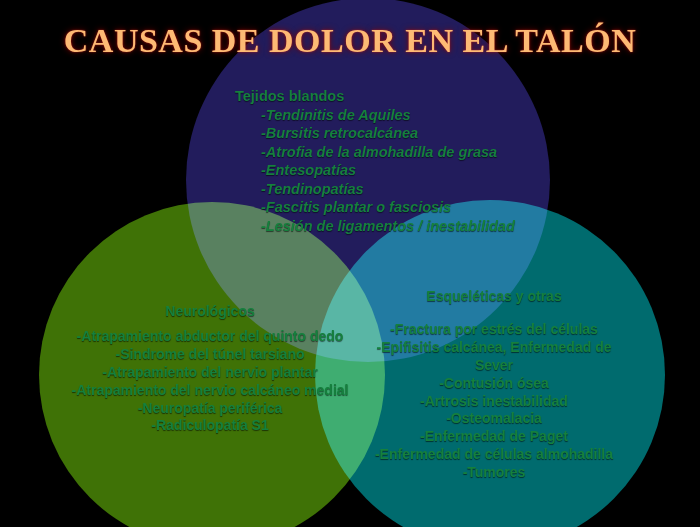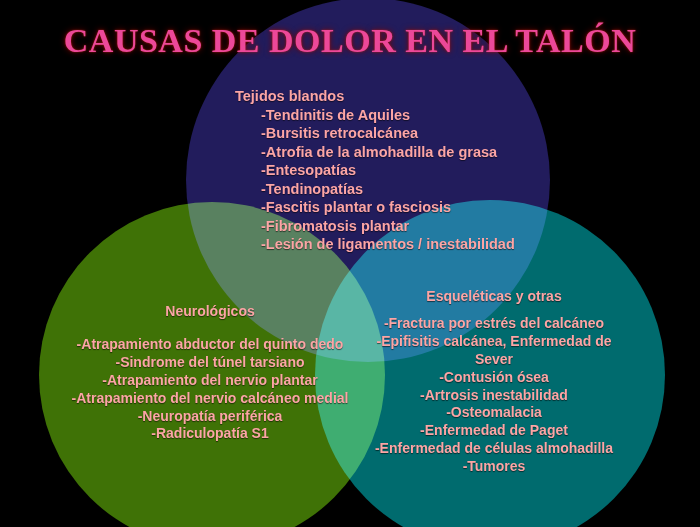--- a/index.html
+++ b/index.html
@@ -11,21 +11,21 @@
   #slide{position:absolute;inset:0;background:#000000;}
 
   
   #title{
     position:absolute;left:0;top:22px;width:700px;
     text-align:center;
     font-family:"Liberation Serif", serif;
     font-weight:bold;
     font-size:34px;
     letter-spacing:0.5px;
-    color:#ec4899;
+    color:#fdba74;
     text-shadow:0 0 6px rgba(120,0,0,.95), 0 0 2px rgba(255,60,40,.7);
     white-space:nowrap;
     z-index:30;
   }
 
   
   .circle{
     position:absolute;border-radius:50%;
     mix-blend-mode:screen;
   }
@@ -38,87 +38,86 @@
     background:#3f7206;
   }
   #circle-teal{
     left:315px;top:200px;width:350px;height:350px;
     background:#006b6e;
   }
 
   
   .txt{
     position:absolute;
-    color:#fca5a5;
+    color:#15803d;
     font-weight:bold;
     z-index:20;
     text-shadow:0 1px 1px rgba(0,0,0,.55);
     line-height:1.28;
   }
   .txt .hd{display:block;}
   .txt .it{display:block;white-space:nowrap;}
 
   #text-soft{
     left:235px;top:87px;width:330px;
     font-size:14.5px;
     text-align:left;
   }
-  #text-soft .it{padding-left:26px;}
+  #text-soft .it{padding-left:26px;font-style:italic;}
 
   #text-neuro{
     left:30px;top:303px;width:360px;
     font-size:14px;
     text-align:center;
   }
-  #text-neuro .hd{margin-bottom:15px;}
+  #text-neuro .hd{margin-bottom:7px;}
 
   #text-skel{
     left:360px;top:288px;width:268px;
     font-size:14px;
     text-align:center;
   }
   #text-skel .it{white-space:normal;}
-  #text-skel .hd{margin-bottom:9px;text-align:center;}
+  #text-skel .hd{margin-bottom:15px;text-align:center;}
 </style>
 </head>
 <body>
 
 <div id="slide">
 
   <div id="title">CAUSAS DE DOLOR EN EL TALÓN</div>
 
   <div class="circle" id="circle-blue"></div>
   <div class="circle" id="circle-green"></div>
   <div class="circle" id="circle-teal"></div>
 
   <div class="txt" id="text-soft">
     <span class="hd">Tejidos blandos</span>
     <span class="it">-Tendinitis de Aquiles</span>
     <span class="it">-Bursitis retrocalcánea</span>
     <span class="it">-Atrofia de la almohadilla de grasa</span>
     <span class="it">-Entesopatías</span>
     <span class="it">-Tendinopatías</span>
     <span class="it">-Fascitis plantar o fasciosis</span>
-    <span class="it">-Fibromatosis plantar</span>
     <span class="it">-Lesión de ligamentos / inestabilidad</span>
   </div>
 
   <div class="txt" id="text-neuro">
     <span class="hd">Neurológicos</span>
     <span class="it">-Atrapamiento abductor del quinto dedo</span>
     <span class="it">-Sindrome del túnel tarsiano</span>
     <span class="it">-Atrapamiento del nervio plantar</span>
     <span class="it">-Atrapamiento del nervio calcáneo medial</span>
     <span class="it">-Neuropatía periférica</span>
     <span class="it">-Radiculopatía S1</span>
   </div>
 
   <div class="txt" id="text-skel">
     <span class="hd">Esqueléticas y otras</span>
-    <span class="it">-Fractura por estrés del calcáneo</span>
+    <span class="it">-Fractura por estrés del células</span>
     <span class="it">-Epifisitis calcánea, Enfermedad de Sever</span>
     <span class="it">-Contusión ósea</span>
     <span class="it">-Artrosis inestabilidad</span>
     <span class="it">-Osteomalacia</span>
     <span class="it">-Enfermedad de Paget</span>
     <span class="it">-Enfermedad de células almohadilla</span>
     <span class="it">-Tumores</span>
   </div>
 
 </div>

